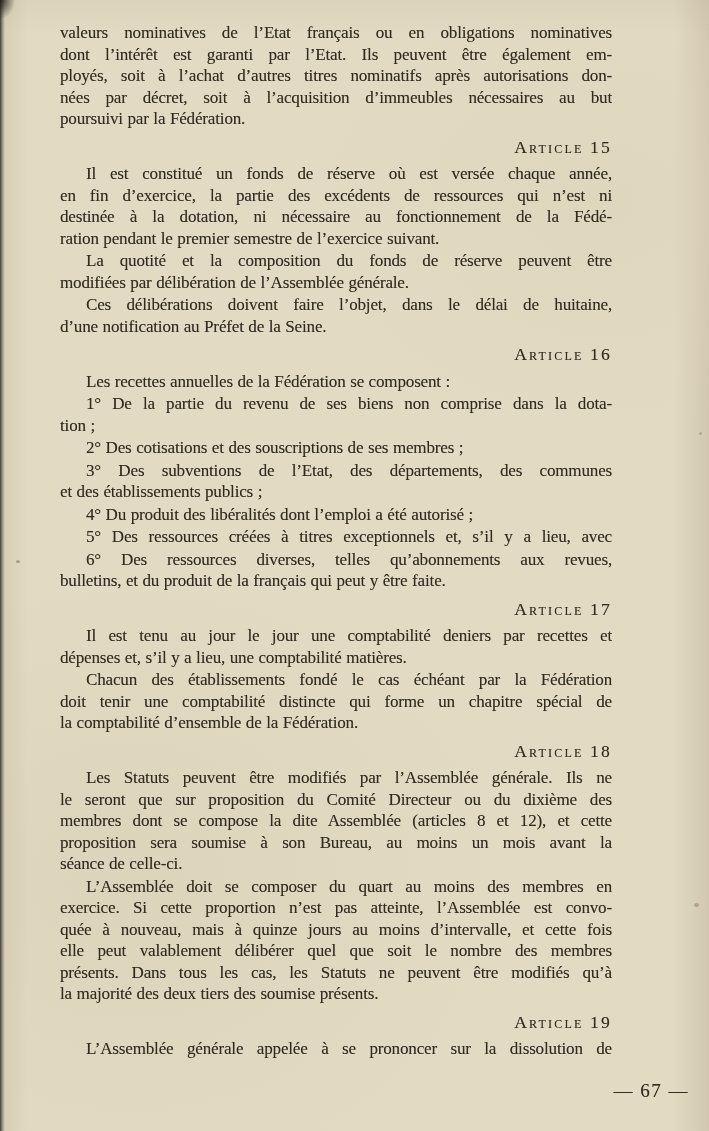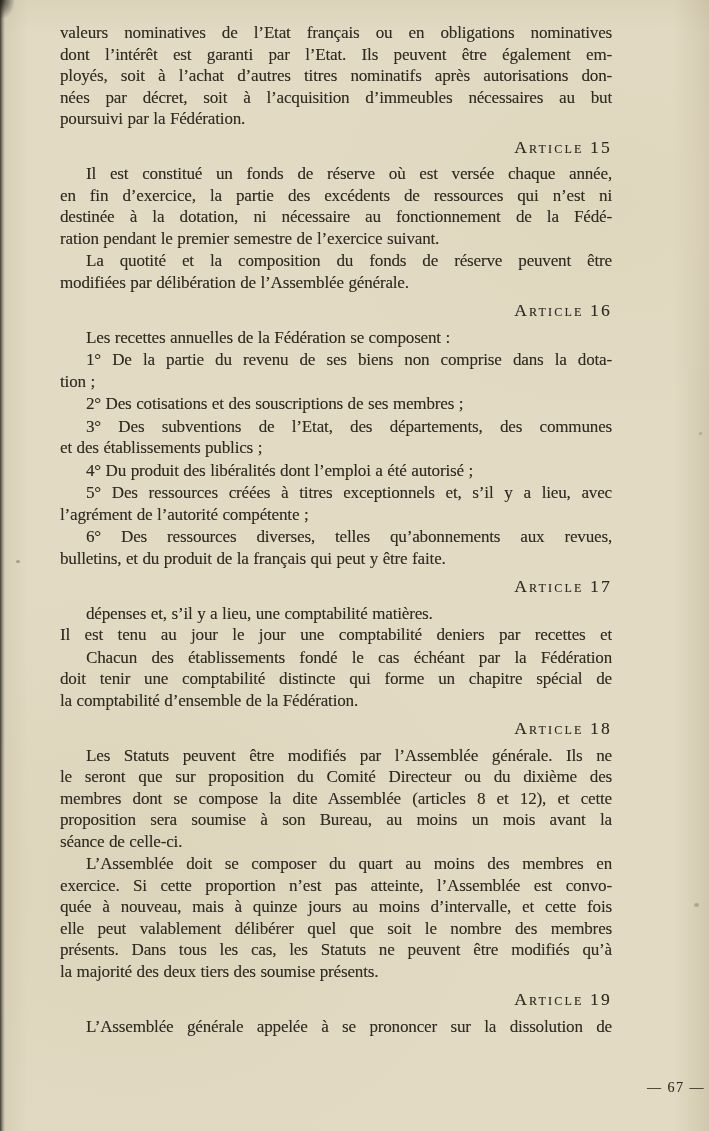--- a/index.html
+++ b/index.html
@@ -55,22 +55,22 @@
     margin:7px 0 5px 0;
     height:21.5px; line-height:21.5px;
     font-size:17.5px;
     font-weight:normal;
     font-variant:small-caps;
     letter-spacing:2.2px;
     text-align:right;
     text-shadow:0.2px 0.2px 0 rgba(47,42,34,0.35);
   }
   .pagenum {
-    position:absolute; top:1080px; right:4px;
-    font-size:14px;
+    position:absolute; top:1080px; right:20px;
+    font-size:19px;
     letter-spacing:1.5px;
     white-space:nowrap;
     text-shadow:0.2px 0.2px 0 rgba(47,42,34,0.35);
   }
 </style>
 </head>
 <body>
 
 <main class="page">
   <div class="edge-left"></div>
@@ -91,50 +91,53 @@
       <p class="para ind">
         <span class="line">Il est constitué un fonds de réserve où est versée chaque année,</span>
         <span class="line">en fin d’exercice, la partie des excédents de ressources qui n’est ni</span>
         <span class="line">destinée à la dotation, ni nécessaire au fonctionnement de la Fédé-</span>
         <span class="line end">ration pendant le premier semestre de l’exercice suivant.</span>
       </p>
       <p class="para ind">
         <span class="line">La quotité et la composition du fonds de réserve peuvent être</span>
         <span class="line end">modifiées par délibération de l’Assemblée générale.</span>
       </p>
+      <p class="para ind">
+        <span class="line">Ces délibérations doivent faire l’objet, dans le délai de huitaine,</span>
+        <span class="line end">d’une notification au Préfet de la Seine.</span>
+      </p>
       <h2 class="art">Article 16</h2>
       <p class="para ind">
         <span class="line end">Les recettes annuelles de la Fédération se composent :</span>
       </p>
       <p class="para ind">
         <span class="line">1° De la partie du revenu de ses biens non comprise dans la dota-</span>
         <span class="line end">tion ;</span>
       </p>
       <p class="para ind">
         <span class="line end">2° Des cotisations et des souscriptions de ses membres ;</span>
       </p>
       <p class="para ind">
         <span class="line">3° Des subventions de l’Etat, des départements, des communes</span>
         <span class="line end">et des établissements publics ;</span>
       </p>
       <p class="para ind">
         <span class="line end">4° Du produit des libéralités dont l’emploi a été autorisé ;</span>
       </p>
       <p class="para ind">
         <span class="line">5° Des ressources créées à titres exceptionnels et, s’il y a lieu, avec</span>
-        <span class="line end">l’agrément de l’autorité compétente ;</span>
       </p>
       <p class="para ind">
         <span class="line">6° Des ressources diverses, telles qu’abonnements aux revues,</span>
         <span class="line end">bulletins, et du produit de la français qui peut y être faite.</span>
       </p>
       <h2 class="art">Article 17</h2>
       <p class="para ind">
+        <span class="line">Il est tenu au jour le jour une comptabilité deniers par recettes et</span>
         <span class="line end">dépenses et, s’il y a lieu, une comptabilité matières.</span>
-        <span class="line">Il est tenu au jour le jour une comptabilité deniers par recettes et</span>
       </p>
       <p class="para ind">
         <span class="line">Chacun des établissements fondé le cas échéant par la Fédération</span>
         <span class="line">doit tenir une comptabilité distincte qui forme un chapitre spécial de</span>
         <span class="line end">la comptabilité d’ensemble de la Fédération.</span>
       </p>
       <h2 class="art">Article 18</h2>
       <p class="para ind">
         <span class="line">Les Statuts peuvent être modifiés par l’Assemblée générale. Ils ne</span>
         <span class="line">le seront que sur proposition du Comité Directeur ou du dixième des</span>

